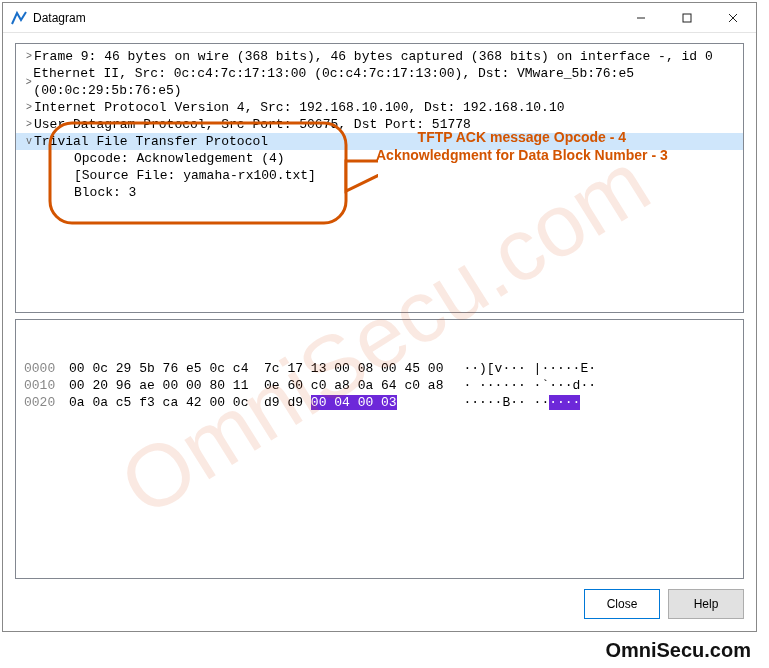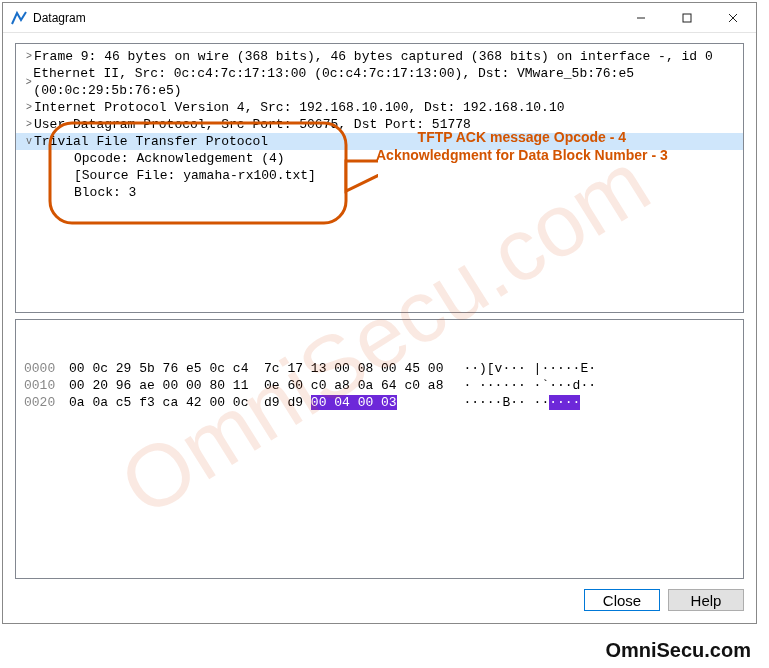--- a/index.html
+++ b/index.html
@@ -47,23 +47,23 @@
   }
   .tree-pane { height: 270px; margin-bottom: 6px; padding: 4px 0; font-family: Consolas, "Courier New", monospace; font-size: 13px; line-height: 17px; }
   .hex-pane  { height: 260px; padding: 6px 8px; font-family: Consolas, "Courier New", monospace; font-size: 13px; line-height: 17px; white-space: pre; }
   .tree-row { display:flex; align-items:center; padding: 0 4px 0 4px; }
   .tree-row.sel { background: #cfe6fb; }
   .exp { width:14px; text-align:center; color:#666; font-size:10px; }
   .indent1 { padding-left: 18px; }
   .indent2 { padding-left: 56px; }
   .btnbar { display:flex; justify-content:flex-end; gap:8px; padding-top:10px; }
   .btn {
-    min-width: 76px; height: 22px;
+    min-width: 76px; height: 30px;
     border: 1px solid #adadad; background: #e1e1e1;
-    font-size: 15px; display:flex; align-items:center; justify-content:center;
+    font-size: 12px; display:flex; align-items:center; justify-content:center;
   }
   .btn.primary { border: 1px solid #0078d7; background:#fff; }
   .hex-line { display:flex; gap:1px; }
   .hex-off { color:#888; width: 44px; }
   .hex-bytes { width: 370px; }
   .hex-ascii { }
   .hl { background:#6d28d9; color:#fff; }
   .annot {
     position:absolute;
     left: 360px; top: 84px;

